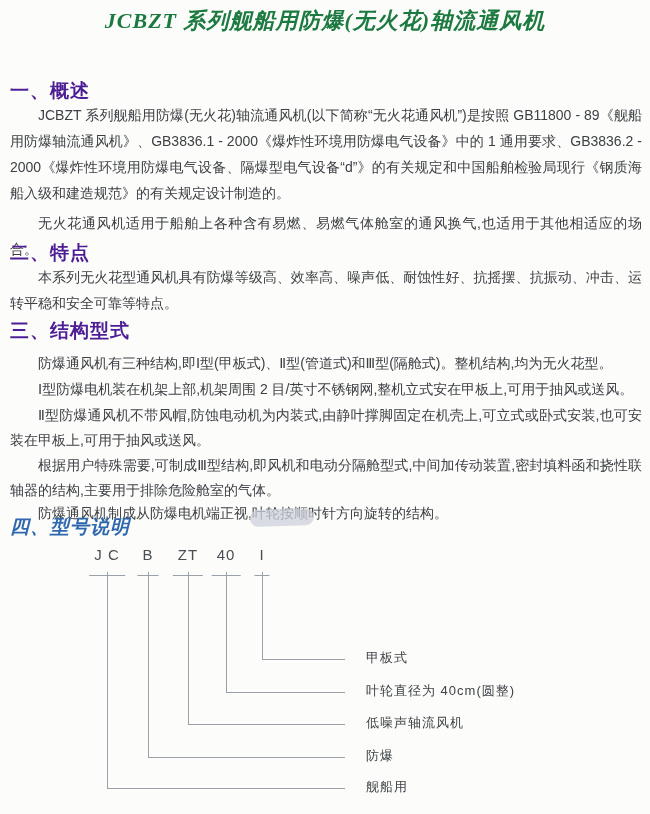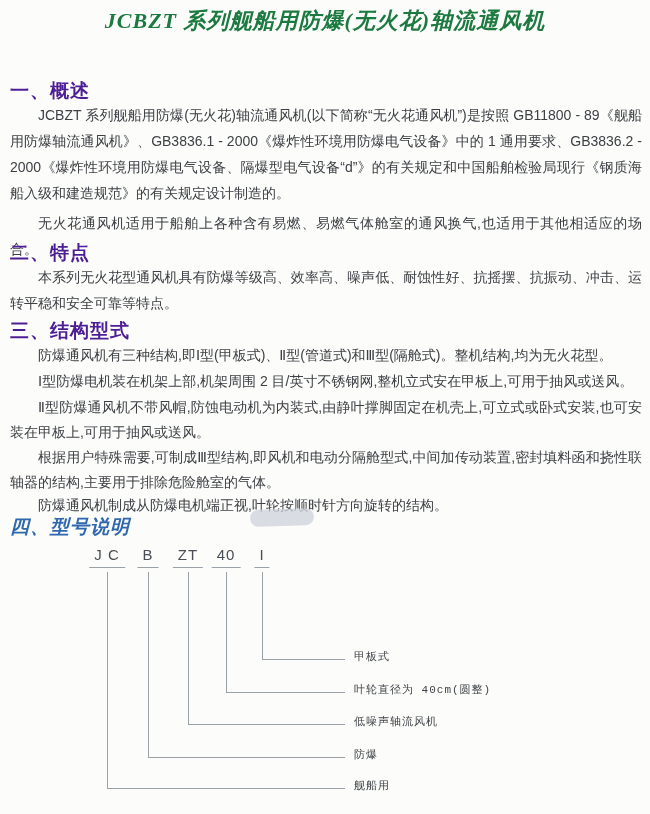--- a/index.html
+++ b/index.html
@@ -38,61 +38,60 @@
   .para {
     position: absolute; left: 10px;
     width: 632px;
     margin: 0;
     font-size: 14px;
     line-height: 26px;
     color: #3d4045;
     text-indent: 2em;
     text-align: justify;
   }
-  .para.s3 { line-height: 25px; }
+  .para.s3 { line-height: 25px; margin-top: 8px; }
   .smudge {
     position: absolute;
     left: 250px; top: 509px;
     width: 64px; height: 17px;
     background: #cdd1d9;
     border-radius: 9px;
     opacity: .75;
     transform: rotate(-2deg);
   }
   
   .code {
     position: absolute;
     transform: translateX(-50%);
     top: 546px;
     font-size: 15px;
     letter-spacing: 1px;
     color: #4a4e54;
-    padding: 0 5px 4px 5px;
+    padding: 0 5px 12px 5px;
     border-bottom: 1px solid #9aa0a8;
     white-space: nowrap;
   }
   .vline {
     position: absolute;
     width: 1px;
     top: 572px;
     background: #9aa0a8;
   }
   .hline {
     position: absolute;
     height: 1px;
     background: #9aa0a8;
   }
   .dlabel {
     position: absolute;
-    left: 354px;
-    font-size: 11px;
+    left: 366px;
+    font-size: 13px;
     color: #3f4347;
     letter-spacing: 1px;
     white-space: nowrap;
-    font-family: Liberation Mono, monospace;
   }
 </style>
 </head>
 <body>
 
 <div class="page">
 
   <h1 class="title">JCBZT 系列舰船用防爆(无火花)轴流通风机</h1>
 
   <h2 class="h2" style="top:78px">一、概述</h2>

